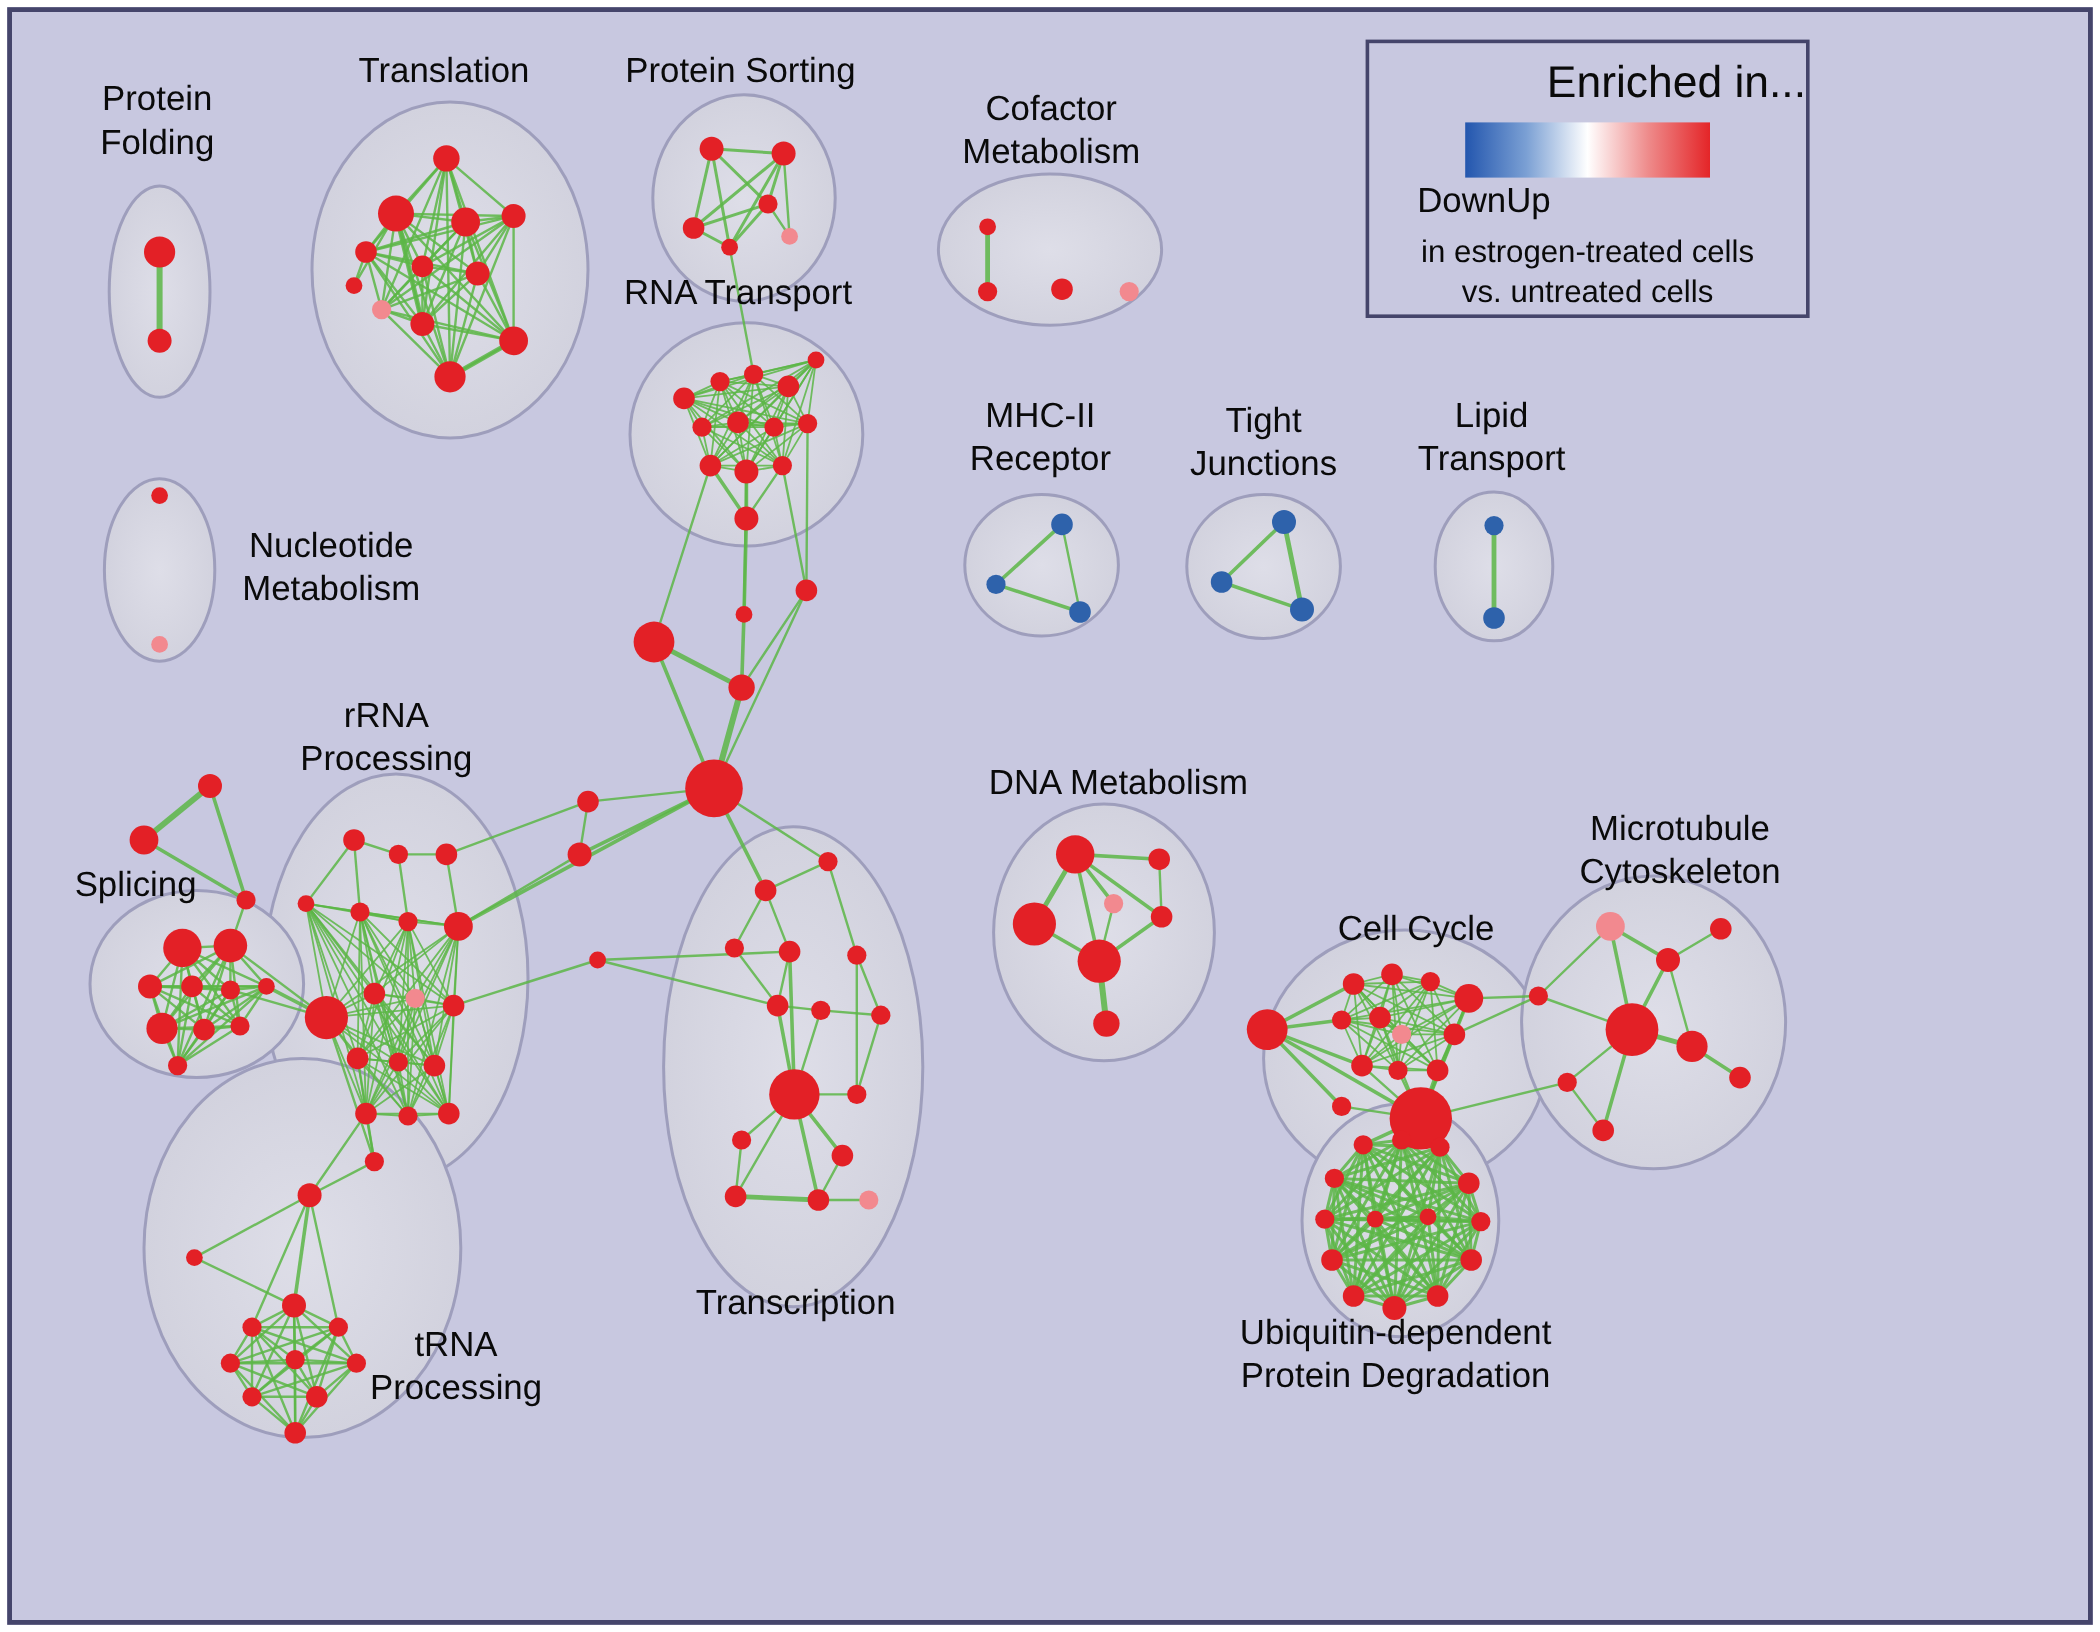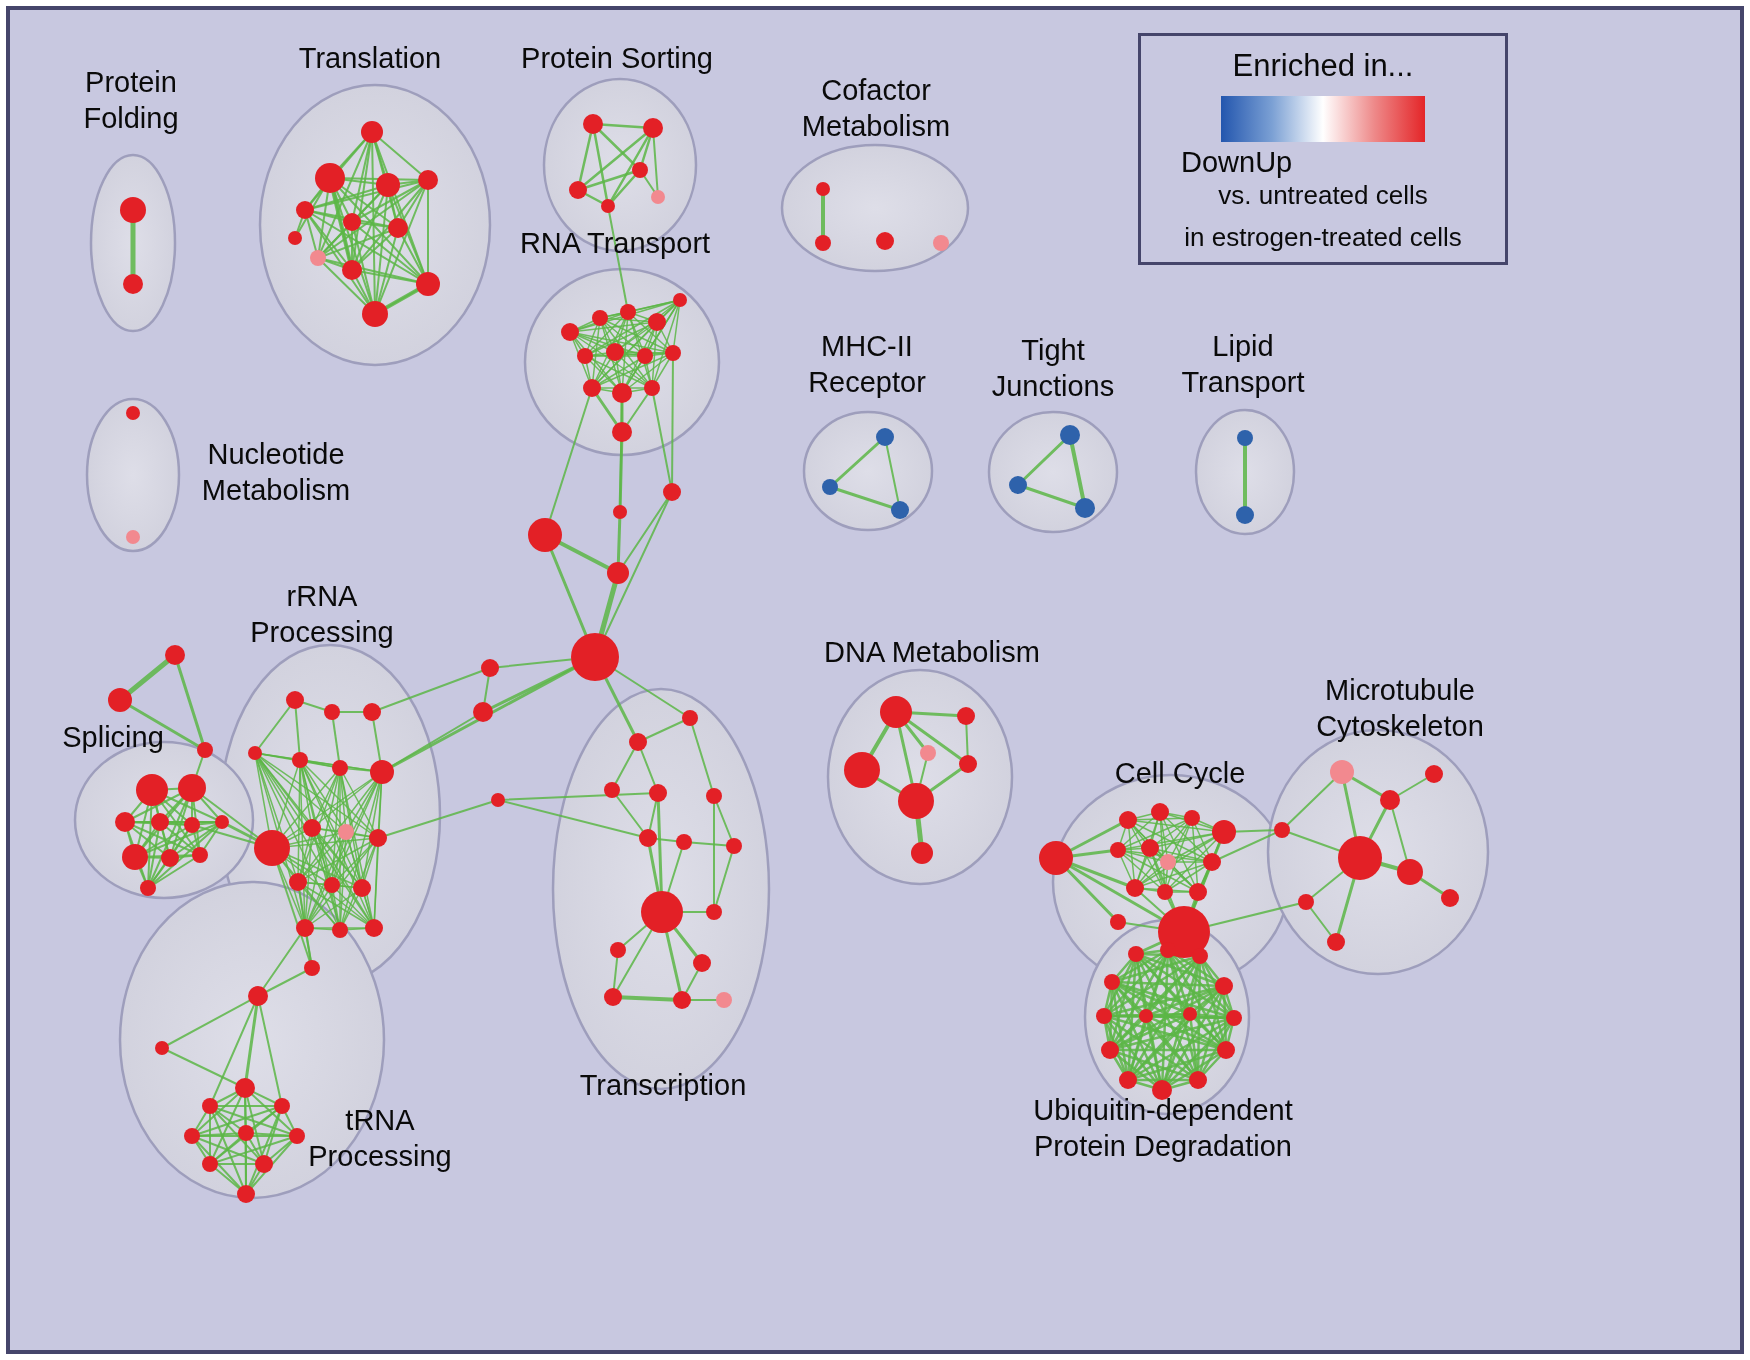--- a/index.html
+++ b/index.html
@@ -1,21 +1,21 @@
 <!DOCTYPE html>
 <html><head>
 <meta charset="utf-8">
 <style>
   html,body{margin:0;padding:0;background:#ffffff;}
   #figure{position:relative;width:1750px;height:1360px;overflow:hidden;font-family:"Liberation Sans",sans-serif;}
   .frame{position:absolute;left:6px;top:6px;right:6px;bottom:6px;border:4px solid #45456b;background:#c8c8e0;box-sizing:border-box;}
   #net{position:absolute;left:0;top:0;}
   #net text{font-family:"Liberation Sans",sans-serif;font-size:29px;fill:#0a0a0a;}
   #legend{position:absolute;left:1138px;top:33px;width:370px;height:232px;border:3px solid #45456b;box-sizing:border-box;text-align:center;color:#0a0a0a;}
-  .legend-title{font-size:31px;margin-top:12px;}
+  .legend-title{font-size:37px;margin-top:12px;text-align:right;}
   .legend-bar{width:204px;height:46px;margin:12px auto 4px auto;}
   .legend-row{display:flex;justify-content:flex-start;padding:0 40px;font-size:29px;}
   .legend-sub{font-size:26px;line-height:1.3;}
   .legend-sub.first{margin-top:8px;}
 </style>
 </head>
 <body>
 
 <div id="figure">
   <div class="frame"></div>
@@ -811,16 +811,16 @@
         <text x="1163" y="1156" text-anchor="middle">Protein Degradation</text>
       </g>
     </svg>
   <div id="legend">
     <div class="legend-title">Enriched in...</div>
     <div class="legend-bar" style="background: linear-gradient(to right, rgb(35, 86, 174), rgb(123, 160, 212), rgb(255, 255, 255), rgb(238, 138, 138), rgb(228, 37, 40));"></div>
     <div class="legend-row">
       <span>Down</span>
       <span>Up</span>
     </div>
+    <div class="legend-sub first">in estrogen-treated cells</div>
     <div class="legend-sub">vs. untreated cells</div>
-    <div class="legend-sub first">in estrogen-treated cells</div>
   </div>
 </div>
 
 </body></html>

